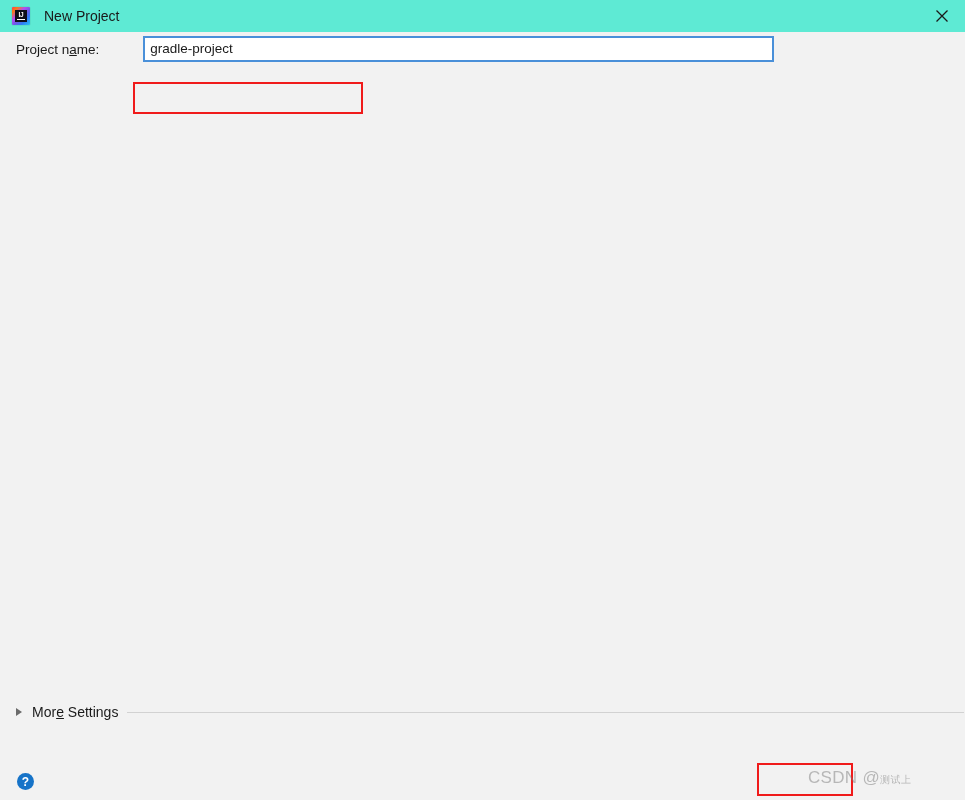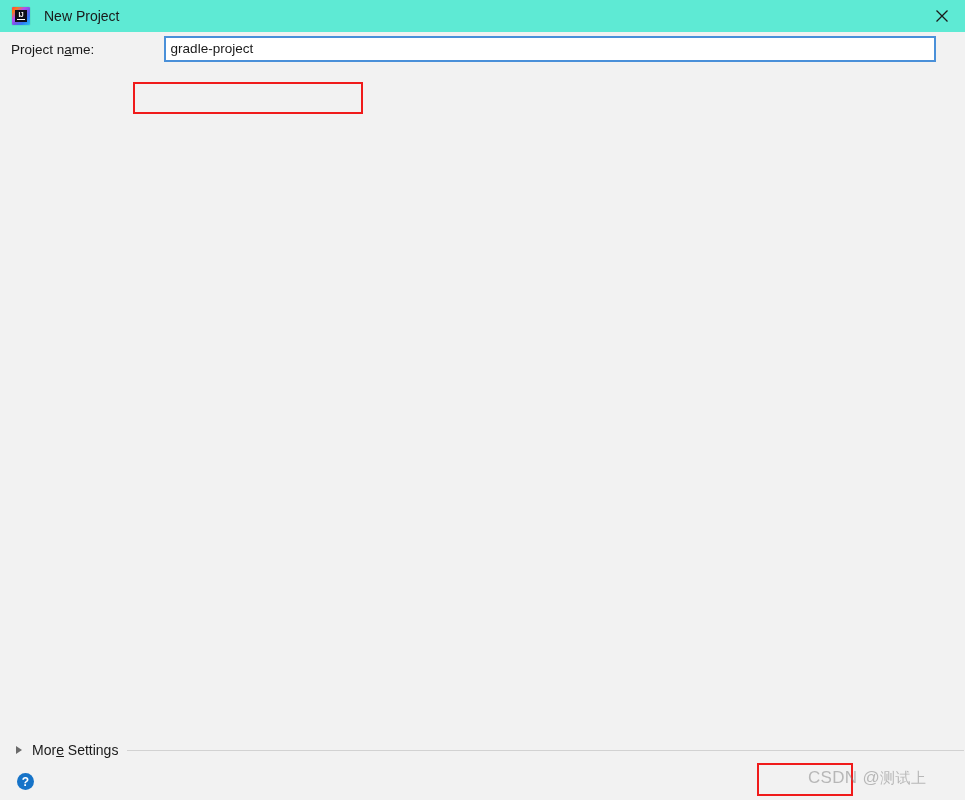--- a/index.html
+++ b/index.html
@@ -86,21 +86,22 @@
     align-items: center;
     justify-content: center;
     cursor: default;
   }
   .close-btn svg { display: block; }
 
   
   .form {
     position: absolute;
     left: 0; top: 32px;
-    width: 936px;
+    width: 774px;
+    text-align: right;
   }
   .row {
     position: relative;
     height: 34px;
     display: flex;
     align-items: center;
   }
   .row-label {
     width: 128px;
     padding-left: 11px;
@@ -165,21 +166,21 @@
     box-sizing: border-box;
     z-index: 40;
   }
   #annot-location { left: 133px; top: 82px;  width: 230px; height: 32px; }
   #annot-create   { left: 757px; top: 763px; width: 96px;  height: 33px; }
 
   
   .more-settings {
     position: absolute;
     left: 0;
-    top: 736px;
+    top: 698px;
     width: 965px;
     height: 28px;
     display: flex;
     align-items: center;
   }
   .disclosure {
     margin-left: 16px;
     width: 0; height: 0;
     border-left: 6px solid #6b6b6b;
     border-top: 4.5px solid transparent;
@@ -236,21 +237,21 @@
     top: 768px;
     z-index: 60;
     pointer-events: none;
     font-family: "Liberation Sans", sans-serif;
     color: rgba(120,120,120,0.48);
     white-space: nowrap;
     font-size: 17px;
     letter-spacing: 0.3px;
   }
   .watermark .wm-cn {
-    font-size: 15px;
+    font-size: 10px;
     letter-spacing: 0.5px;
     margin-top: 44px;
   }
 </style>
 </head>
 <body>
 
 <div class="titlebar">
   <div class="app-icon">
     <div class="inner">

